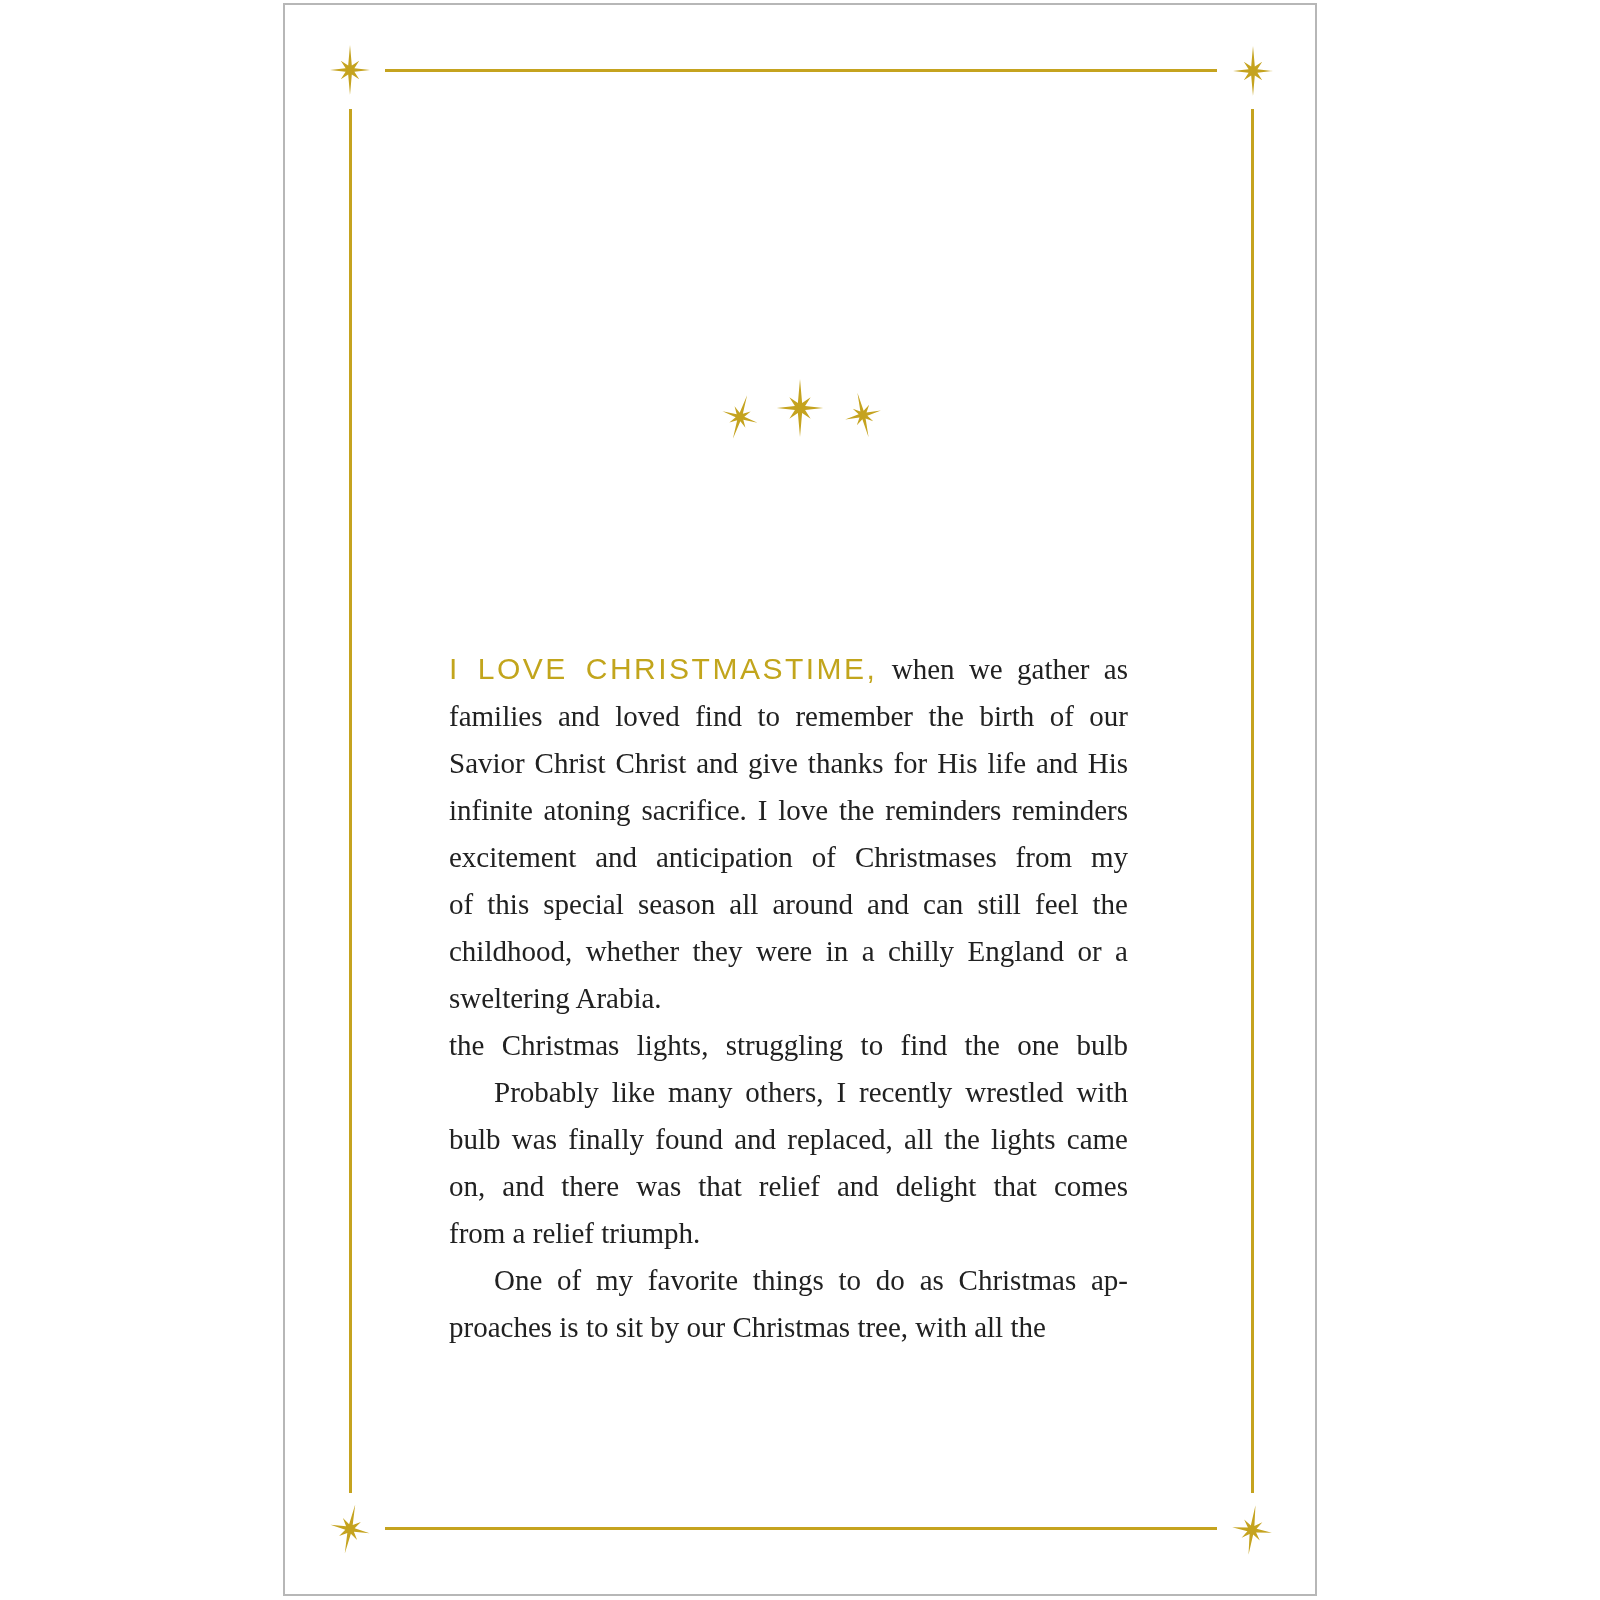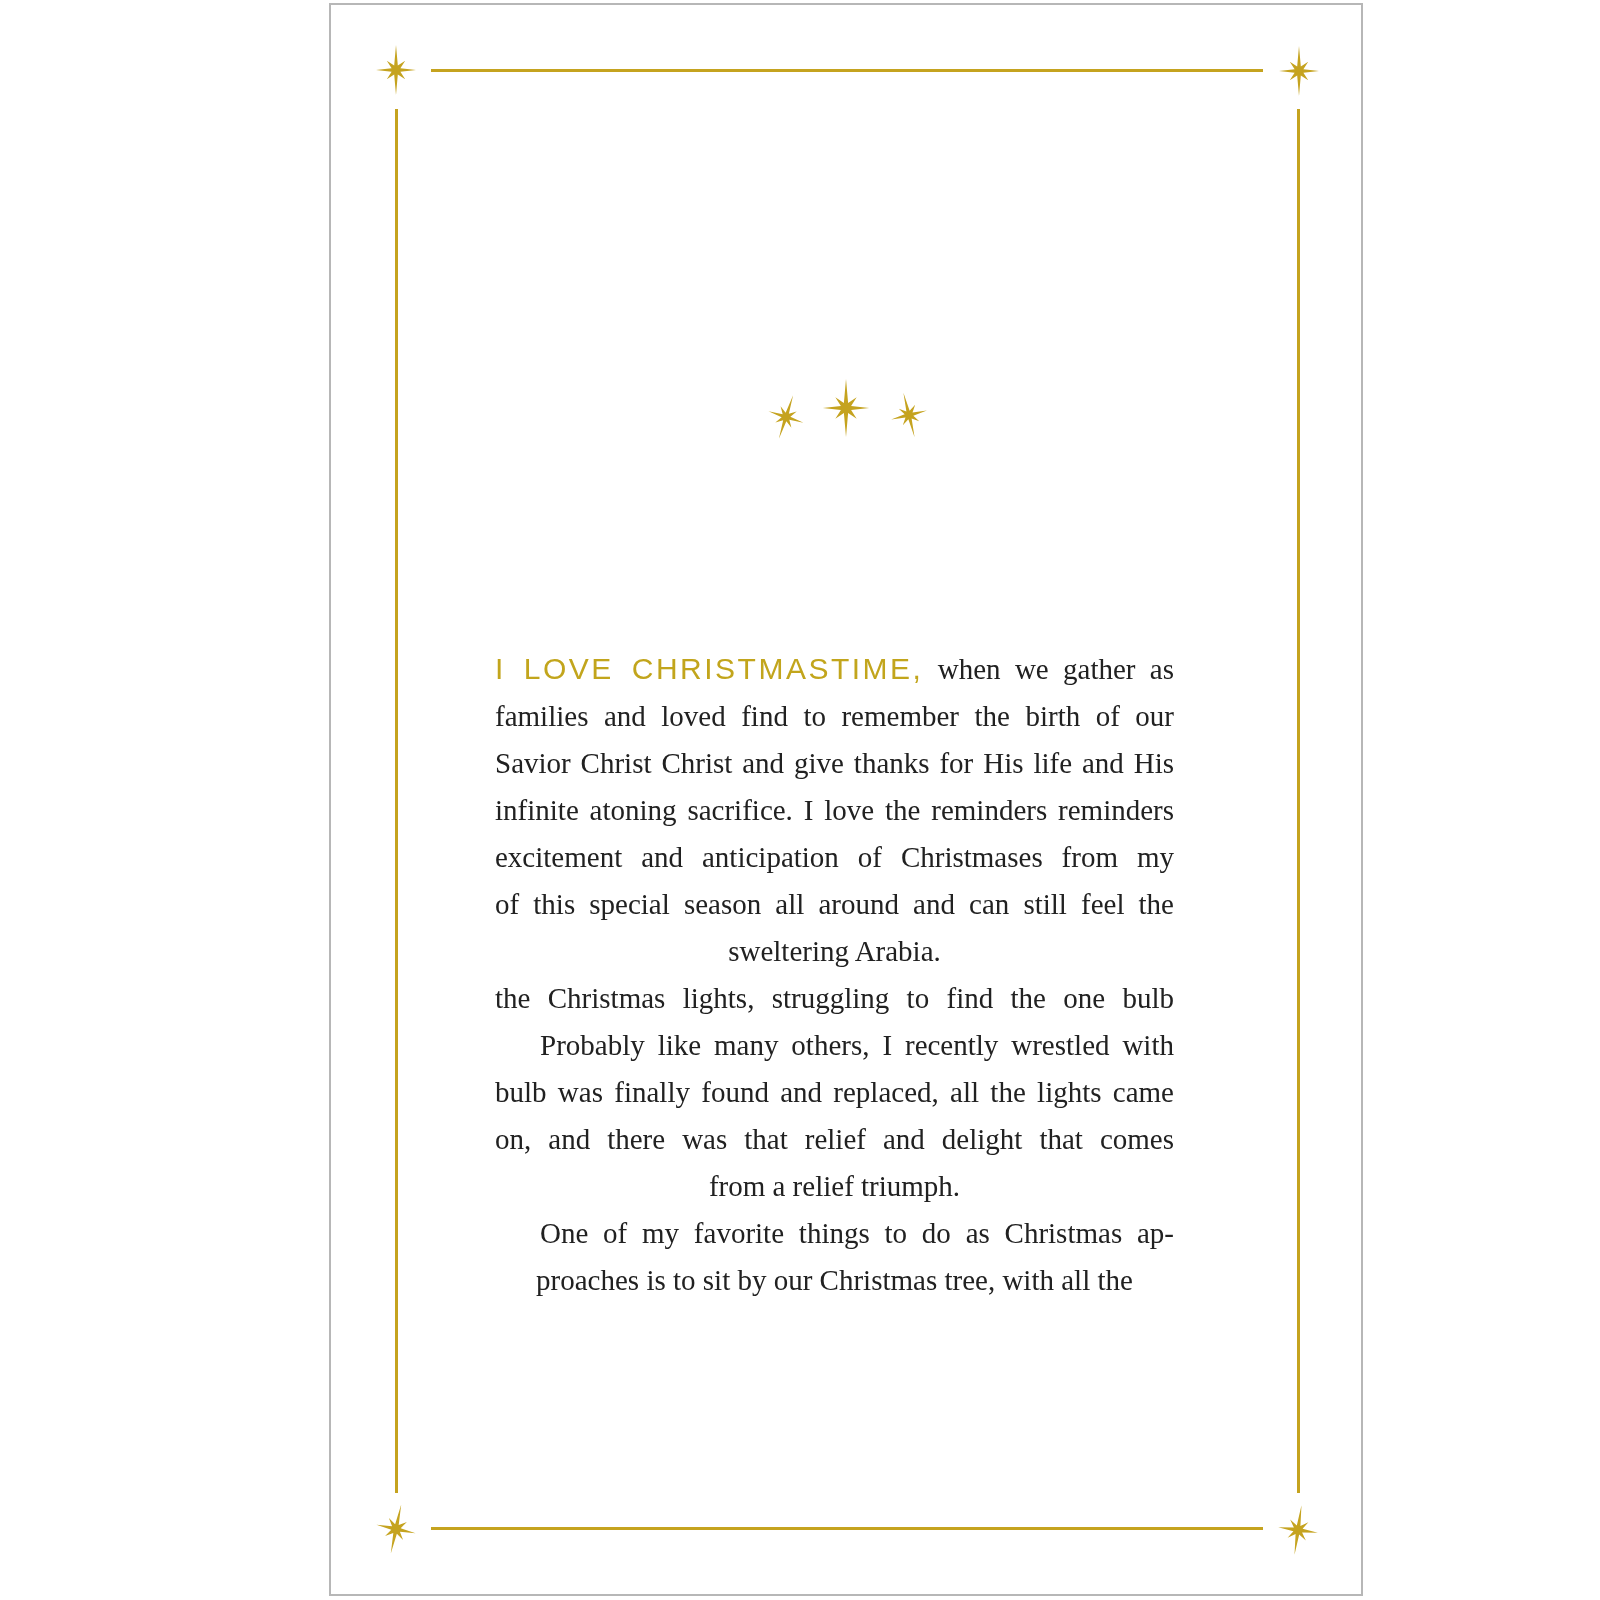--- a/index.html
+++ b/index.html
@@ -1,37 +1,37 @@
 <!DOCTYPE html>
 <html><head>
 <meta charset="utf-8">
 <style>
   html,body{margin:0;padding:0;background:#ffffff;}
   .canvas{position:relative;width:1600px;height:1600px;background:#ffffff;overflow:hidden;
           font-family:"Liberation Serif", serif;
           --gold:#c5a31f; --gold-text:#c2a51c; --ink:#212121; --edge:#b7b7b7;}
   .page{position:absolute;left:283px;top:3px;width:1034px;height:1593px;box-sizing:border-box;
-        background:#ffffff;border:2px solid var(--edge);margin-left:46px;}
+        background:#ffffff;border:2px solid var(--edge);}
   .gold-line{position:absolute;background:var(--gold);}
   .line-top{left:100px;top:64px;width:832px;height:3px;}
   .line-bottom{left:100px;top:1522px;width:832px;height:3px;}
   .line-left{left:64px;top:104px;width:3px;height:1384px;}
   .line-right{left:966px;top:104px;width:3px;height:1384px;}
   .star{position:absolute;display:block;}
   .star svg{display:block;width:100%;height:100%;}
   .star-tl{left:40px;top:40px;width:50px;height:50px;}
   .star-tr{left:943px;top:41px;width:50px;height:50px;}
   .star-bl{left:40px;top:1499px;width:50px;height:50px;transform:rotate(12deg);}
   .star-br{left:942px;top:1500px;width:50px;height:50px;transform:rotate(8deg);}
   .star-orn-left{left:432px;top:389px;width:46px;height:46px;transform:rotate(18deg);}
   .star-orn-mid{left:486px;top:374px;width:58px;height:58px;}
   .star-orn-right{left:555px;top:387px;width:46px;height:46px;transform:rotate(-14deg);}
   .text-block{position:absolute;left:164px;top:640px;width:679px;
               font-size:29px;line-height:47px;color:var(--ink);}
-  .text-line{text-align:center;}
+  .text-line{text-align:left;}
   .text-line.just{text-align:justify;text-align-last:justify;-moz-text-align-last:justify;}
   .text-line.indent{text-indent:45px;}
   .lead{font-family:"Liberation Sans", sans-serif;font-weight:300;letter-spacing:2.5px;
         color:var(--gold-text);font-size:30px;}
 </style>
 </head>
 <body>
 
 <div class="canvas" style="--gold: #c5a31f; --gold-text: #c2a51c; --ink: #212121; --edge: #b7b7b7;">
   <div class="page">
@@ -80,20 +80,21 @@
         </span>
     </div>
 
     <div class="text-block">
         <div class="text-line just"><span class="lead">I LOVE CHRISTMASTIME,</span> when we gather as</div>
         <div class="text-line just">families and loved find to remember the birth of our</div>
         <div class="text-line just">Savior Christ Christ and give thanks for His life and His</div>
         <div class="text-line just">infinite atoning sacrifice. I love the reminders reminders</div>
         <div class="text-line just">excitement and anticipation of Christmases from my</div>
         <div class="text-line just">of this special season all around and can still feel the</div>
+        <div class="text-line just">childhood, whether they were in a chilly England or a</div>
         <div class="text-line">sweltering Arabia.</div>
         <div class="text-line just">the Christmas lights, struggling to find the one bulb</div>
         <div class="text-line just indent">Probably like many others, I recently wrestled with</div>
         <div class="text-line just">bulb was finally found and replaced, all the lights came</div>
         <div class="text-line just">on, and there was that relief and delight that comes</div>
         <div class="text-line">from a relief triumph.</div>
         <div class="text-line just indent">One of my favorite things to do as Christmas ap-</div>
         <div class="text-line">proaches is to sit by our Christmas tree, with all the</div>
       </div>
 

